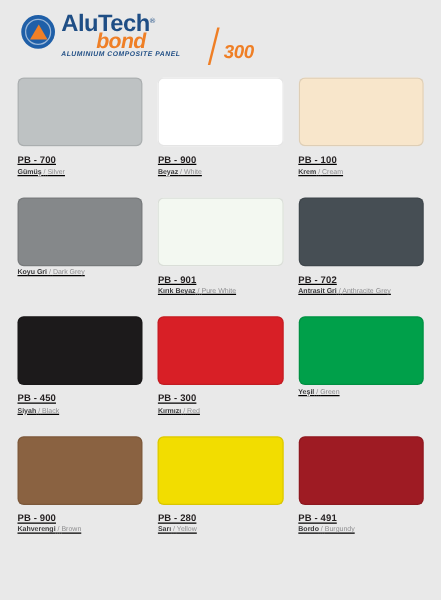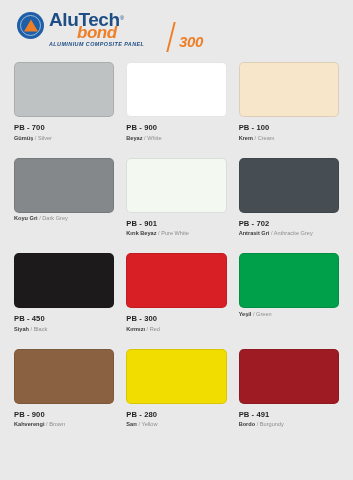--- a/index.html
+++ b/index.html
@@ -121,20 +121,21 @@
     letter-spacing: -0.3px;
   }
 
   
   .grid {
     padding: 0 14px;
     display: grid;
     grid-template-columns: repeat(3, 1fr);
     column-gap: 12px;
     row-gap: 0;
+    text-decoration: underline;
   }
   .cell {
     margin-bottom: 17px;
   }
   .swatch {
     width: 100%;
     height: 55px;
     border-radius: 5px;
   }
   .swatch.bordered {

